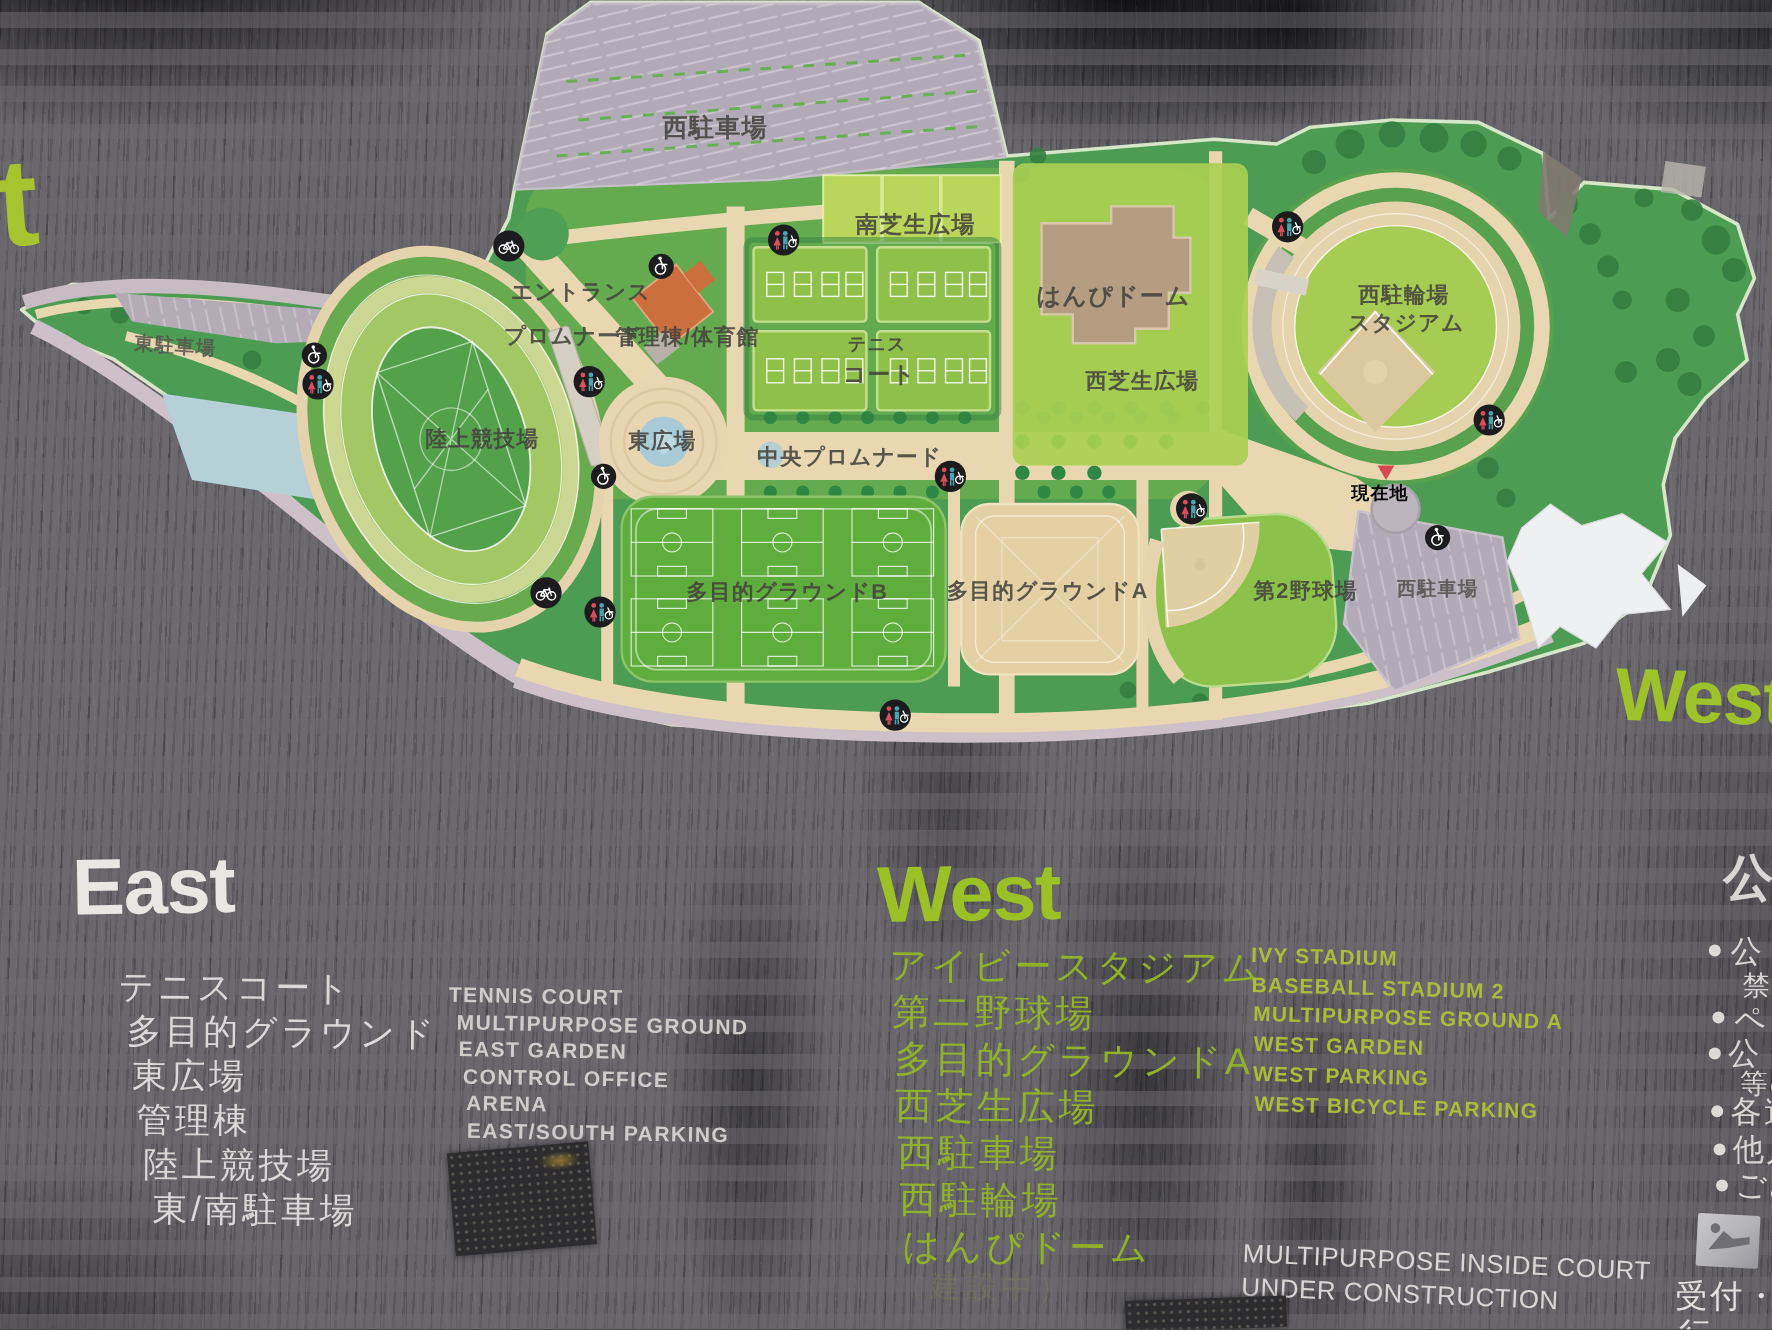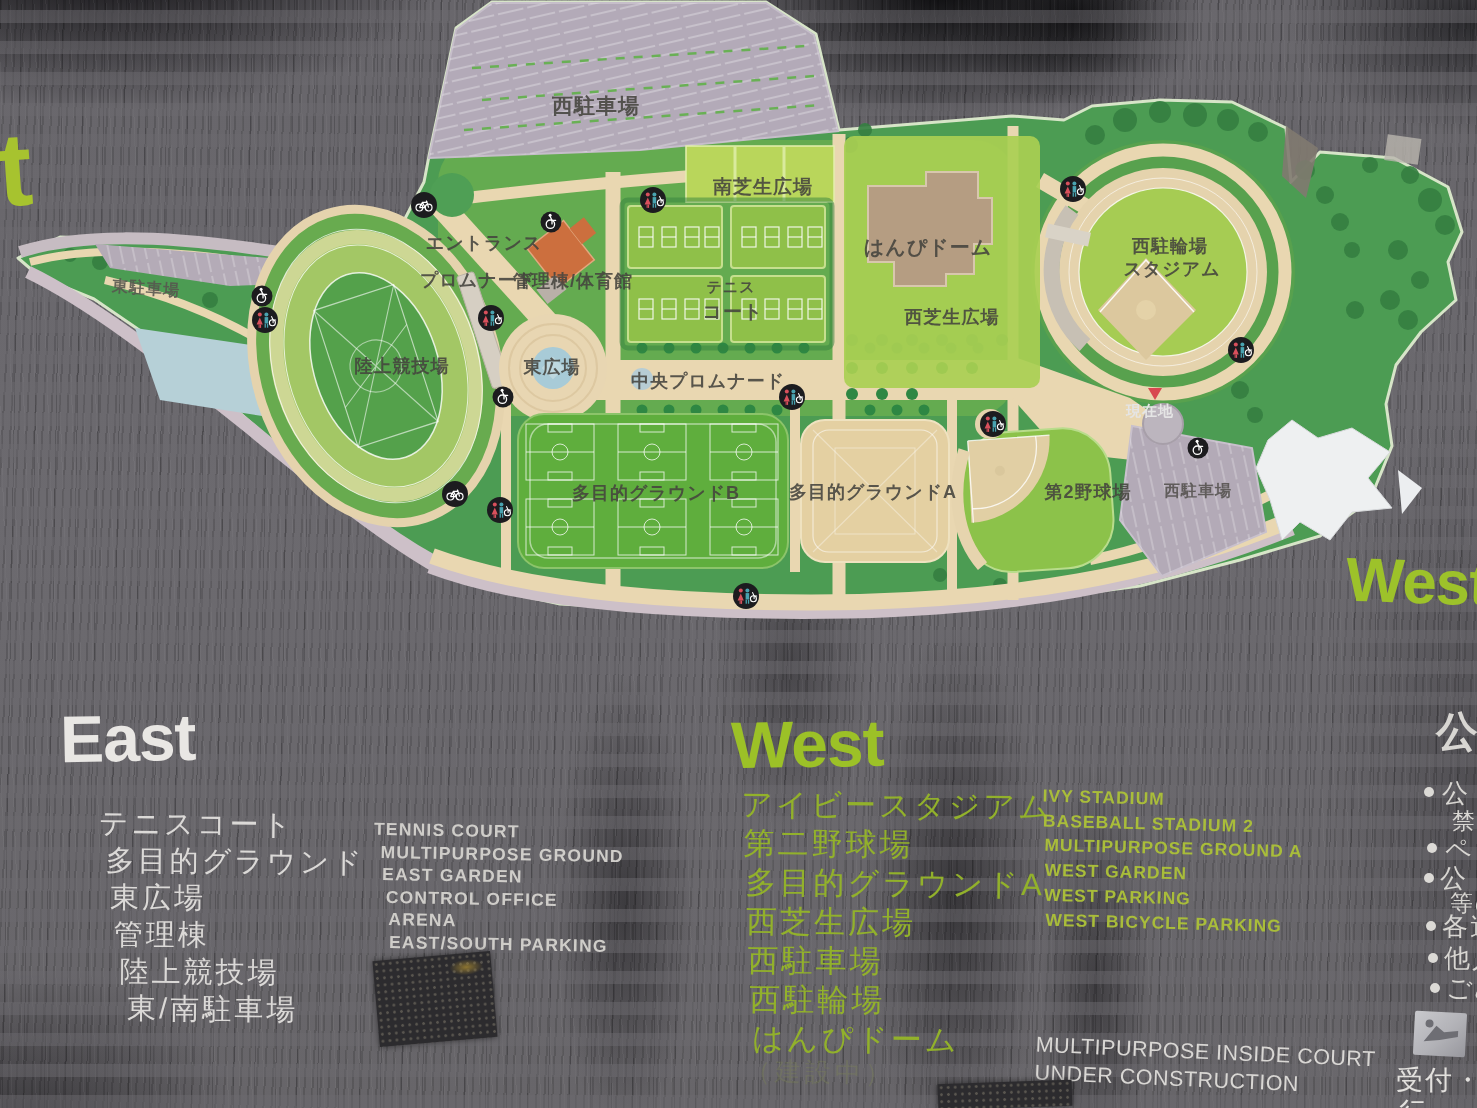--- a/index.html
+++ b/index.html
@@ -380,21 +380,21 @@
   <span class="lbl ml" style="left:1170px;top:246px;font-size:18px">西駐輪場</span>
   <span class="lbl ml" style="left:1172px;top:269px;font-size:18px">スタジアム</span>
   <span class="lbl ml" style="left:146px;top:289px;font-size:16px;transform:translate(-50%,-50%) rotate(4deg);color:#57564f">東駐車場</span>
   <span class="lbl ml" style="left:402px;top:366px;font-size:18px">陸上競技場</span>
   <span class="lbl ml" style="left:552px;top:367px;font-size:18px">東広場</span>
   <span class="lbl ml" style="left:708px;top:381px;font-size:18px">中央プロムナード</span>
   <span class="lbl ml" style="left:656px;top:493px;font-size:18px">多目的グラウンドB</span>
   <span class="lbl ml" style="left:873px;top:492px;font-size:18px">多目的グラウンドA</span>
   <span class="lbl ml" style="left:1088px;top:492px;font-size:18px">第2野球場</span>
   <span class="lbl ml" style="left:1198px;top:491px;font-size:16px;color:#55524f">西駐車場</span>
-  <span class="lbl" style="left:1150px;top:411px;font-size:15px;color:#e5e5e5;font-weight:700;letter-spacing:1px">現在地</span>
+  <span class="lbl" style="left:1150px;top:411px;font-size:15px;color:#000000;font-weight:700;letter-spacing:1px">現在地</span>
 
   <span class="lbl title" style="left:14px;top:170px;font-size:104px;color:#a7c32f;transform:translate(-50%,-50%) rotate(-4deg)">t</span>
   <span class="title" style="position:absolute;left:1346px;top:546px;font-size:62px;color:#9dc22a;transform:rotate(2deg);white-space:nowrap">West</span>
 
   <span class="title" style="position:absolute;left:60px;top:700px;font-size:66px;color:#e9e7e4;transform:rotate(-1deg)">East</span>
   <div class="col e-ja" style="position:absolute;left:98px;top:806px;transform:rotate(0.5deg)">
     <div>テニスコート</div>
     <div>多目的グラウンド</div>
     <div>東広場</div>
     <div>管理棟</div>

